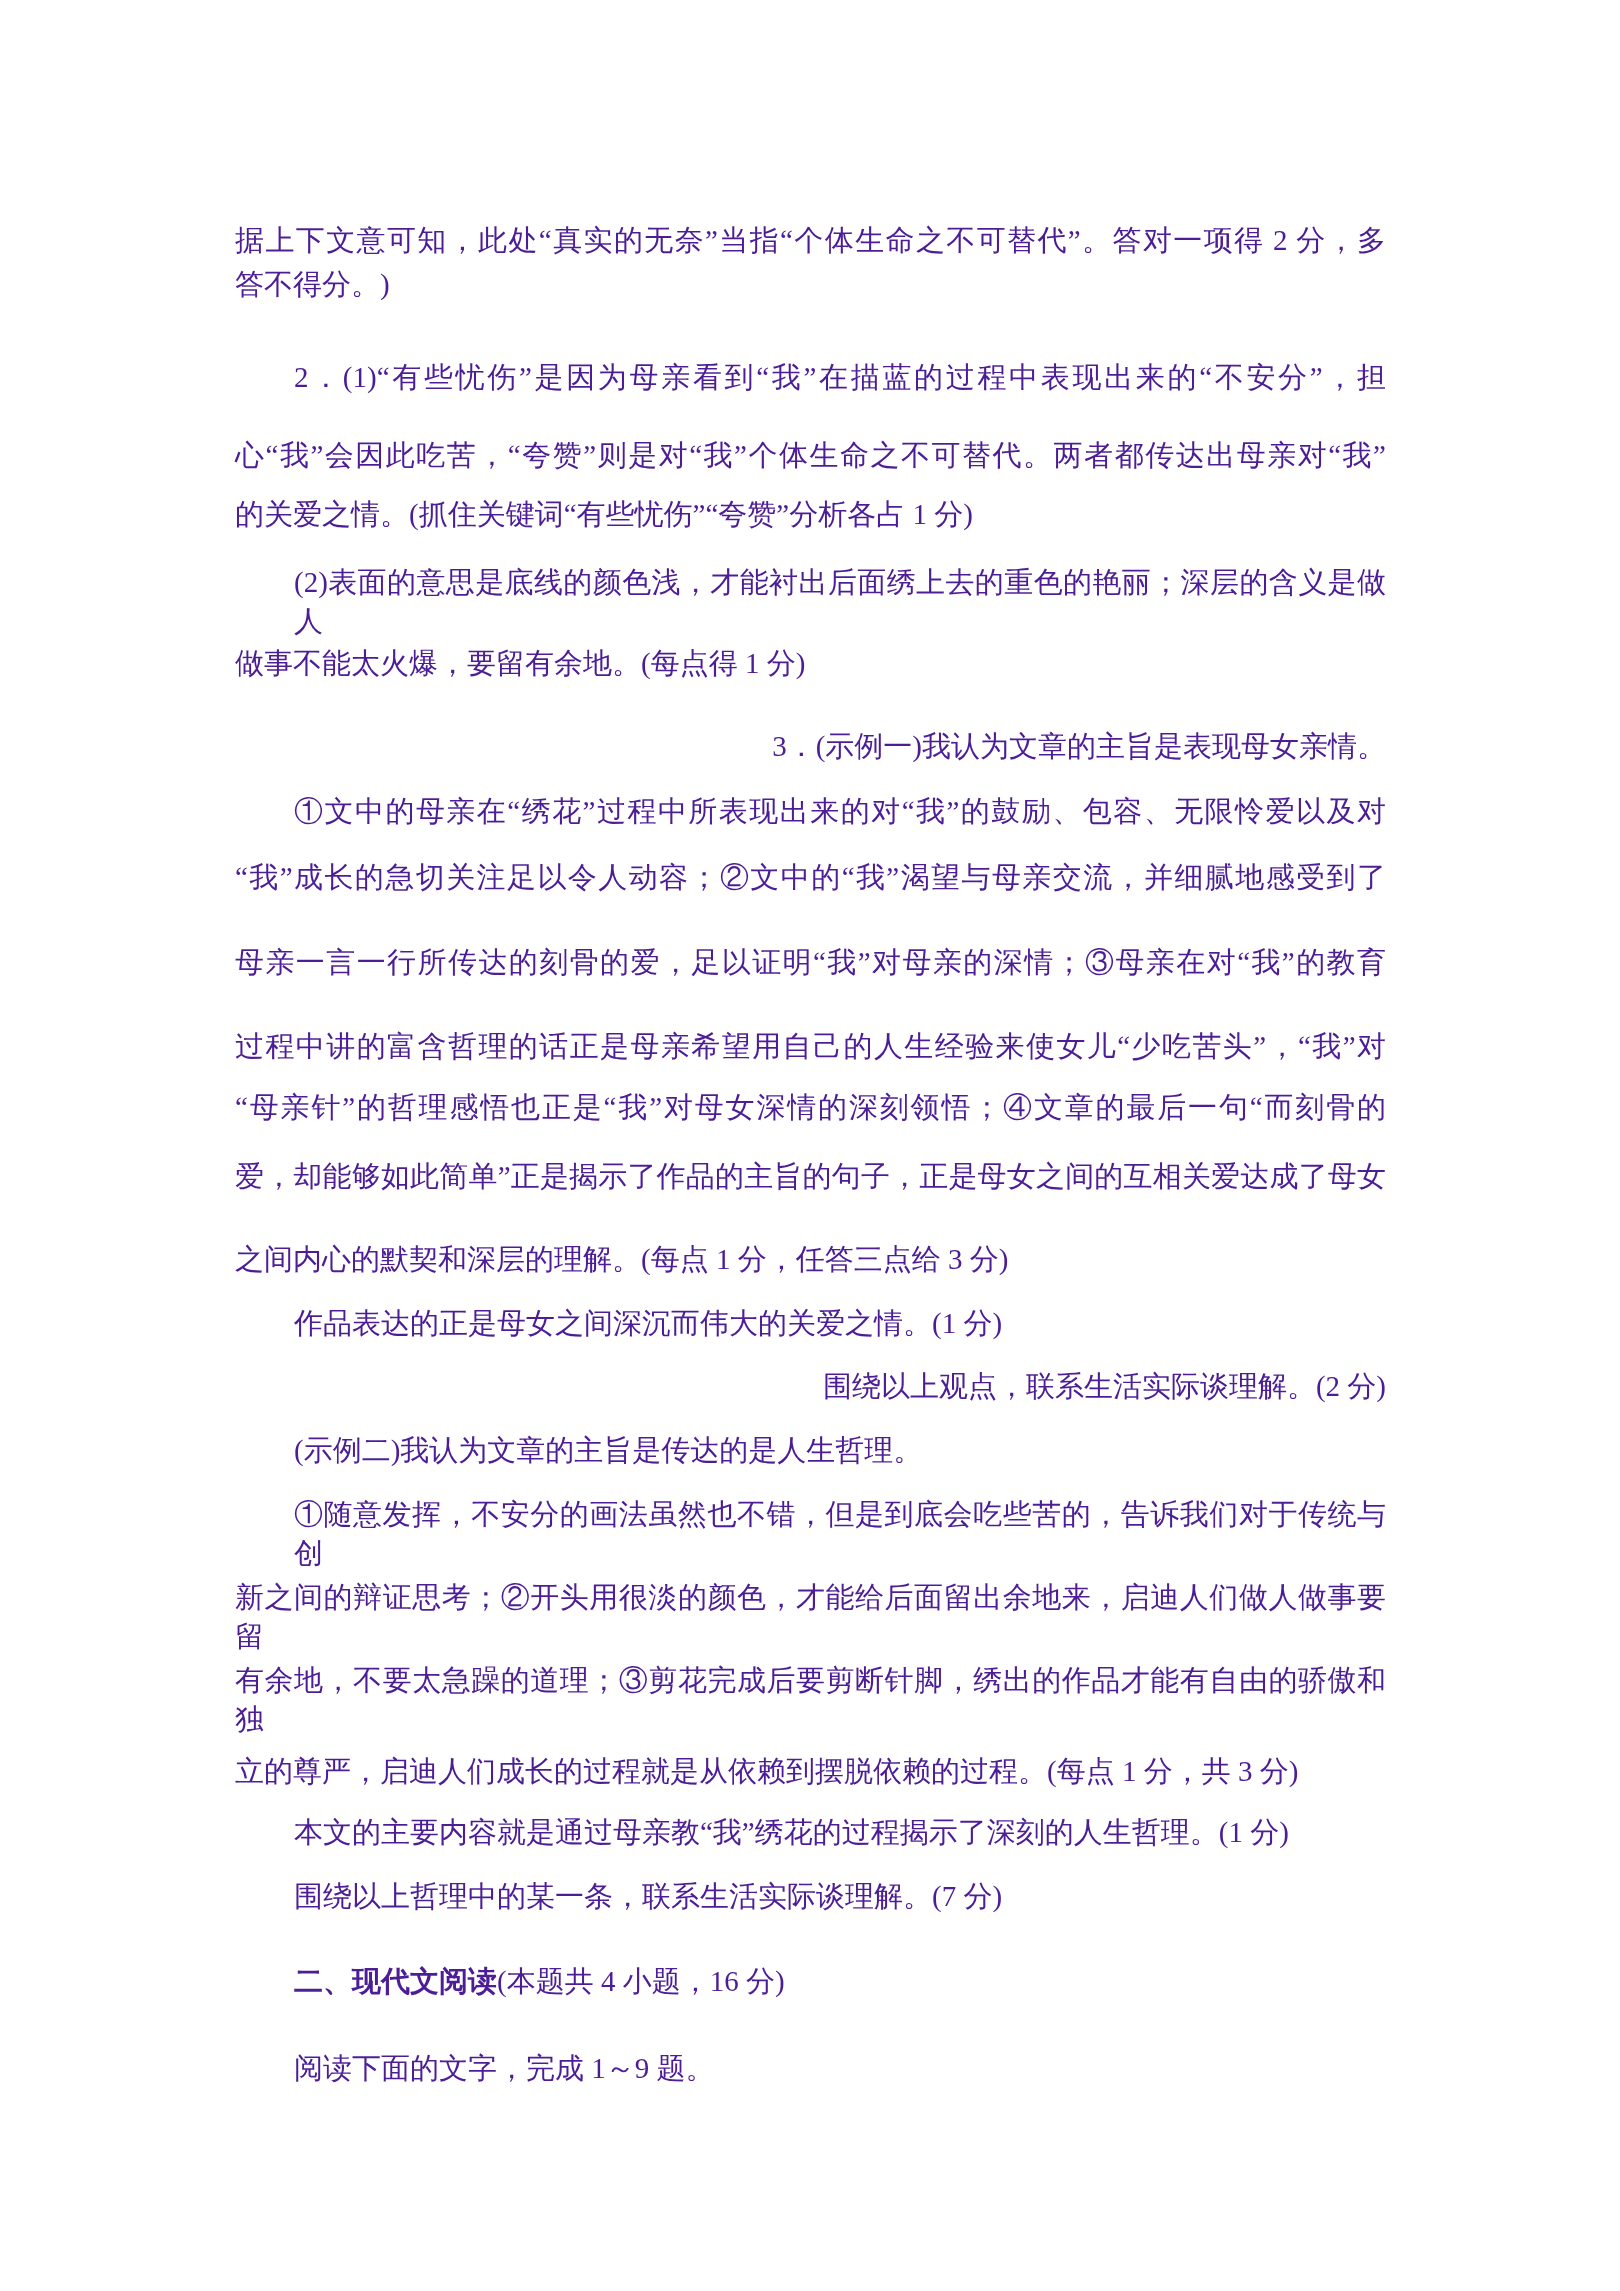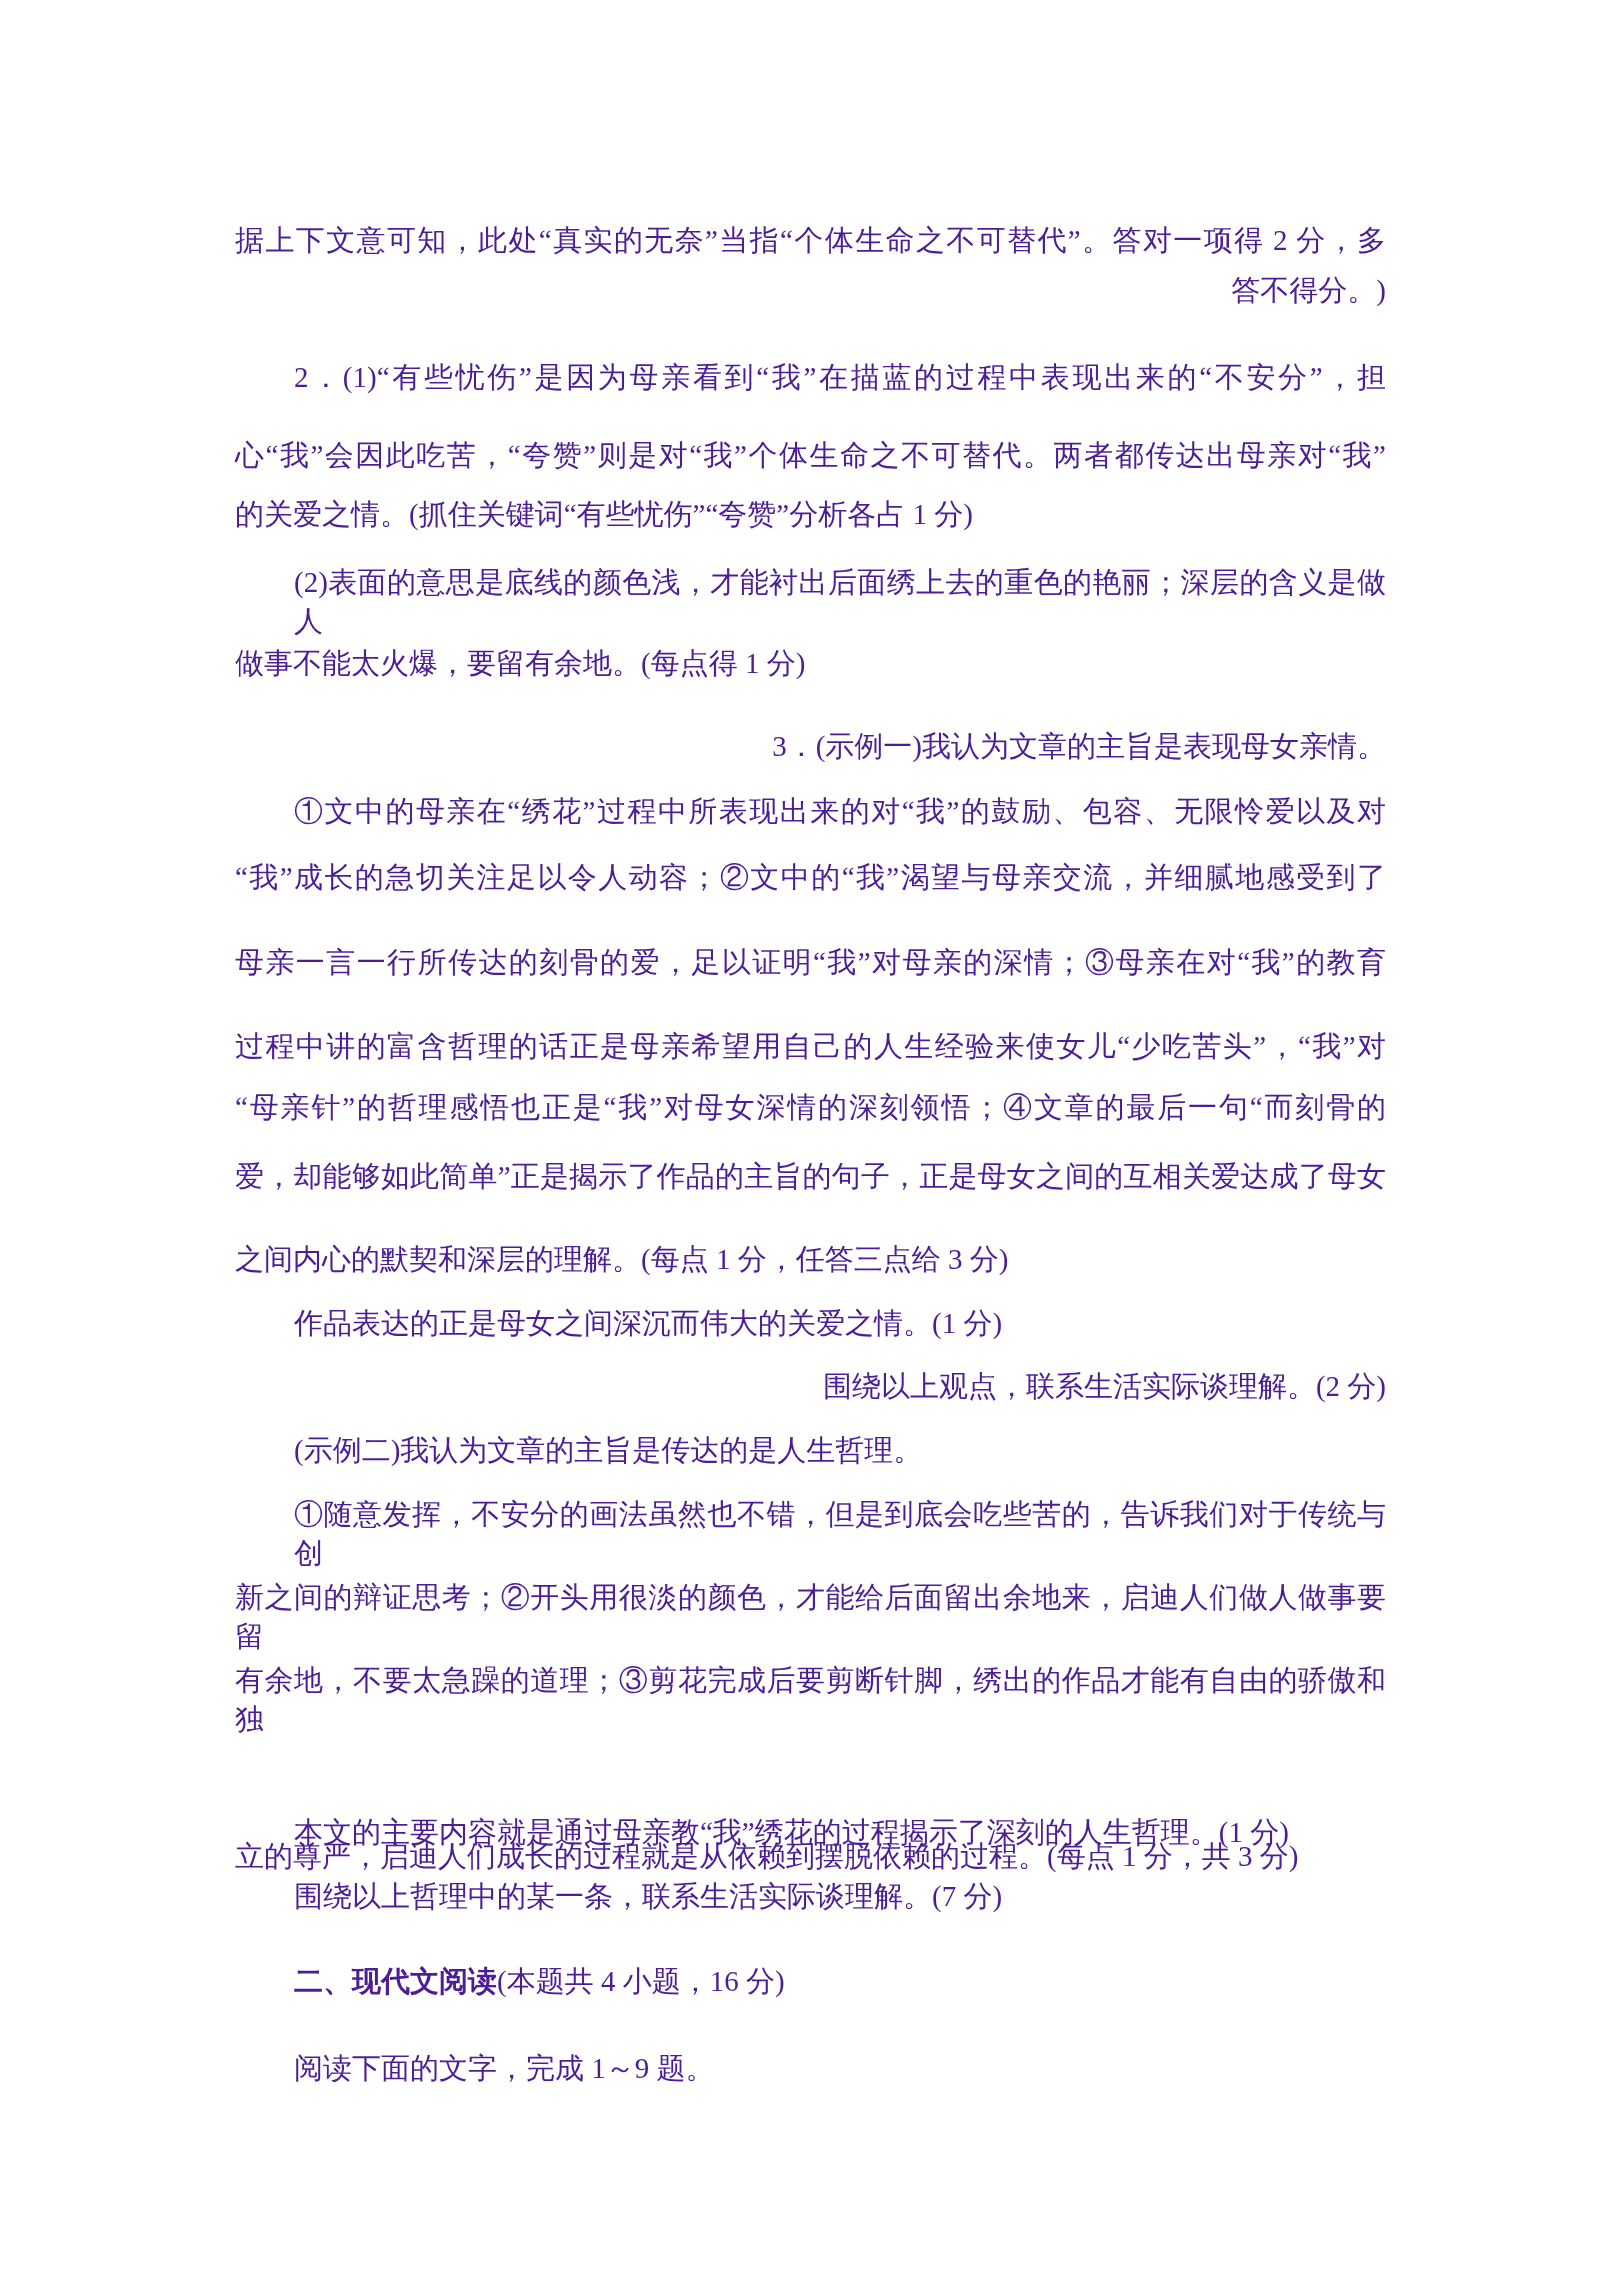--- a/index.html
+++ b/index.html
@@ -38,40 +38,40 @@
     font-weight: bold;
     font-family: "Liberation Sans", "DejaVu Sans", sans-serif;
   }
 </style>
 </head>
 <body>
 
 <div class="page">
   <div id="text-layer">
       <div class="line justify" style="top: 221px;"><span>据上下文意可知，此处“真实的无奈”当指“个体生命之不可替代”。答对一项得 2 分，多</span></div>
-      <div class="line" style="top: 271px; text-align: right;"><span>答不得分。)</span></div>
+      <div class="line" style="top: 265px;"><span>答不得分。)</span></div>
       <div class="line justify indent" style="top: 358px;"><span>2．(1)“有些忧伤”是因为母亲看到“我”在描蓝的过程中表现出来的“不安分”，担</span></div>
       <div class="line justify" style="top: 436px;"><span>心“我”会因此吃苦，“夸赞”则是对“我”个体生命之不可替代。两者都传达出母亲对“我”</span></div>
       <div class="line" style="top: 495px;"><span>的关爱之情。(抓住关键词“有些忧伤”“夸赞”分析各占 1 分)</span></div>
       <div class="line justify indent" style="top: 563px;"><span>(2)表面的意思是底线的颜色浅，才能衬出后面绣上去的重色的艳丽；深层的含义是做人</span></div>
       <div class="line" style="top: 644px;"><span>做事不能太火爆，要留有余地。(每点得 1 分)</span></div>
       <div class="line indent" style="top: 727px; text-align: right;"><span>3．(示例一)我认为文章的主旨是表现母女亲情。</span></div>
       <div class="line justify indent" style="top: 792px;"><span>①文中的母亲在“绣花”过程中所表现出来的对“我”的鼓励、包容、无限怜爱以及对</span></div>
       <div class="line justify" style="top: 858px;"><span>“我”成长的急切关注足以令人动容；②文中的“我”渴望与母亲交流，并细腻地感受到了</span></div>
       <div class="line justify" style="top: 943px;"><span>母亲一言一行所传达的刻骨的爱，足以证明“我”对母亲的深情；③母亲在对“我”的教育</span></div>
       <div class="line justify" style="top: 1027px;"><span>过程中讲的富含哲理的话正是母亲希望用自己的人生经验来使女儿“少吃苦头”，“我”对</span></div>
       <div class="line justify" style="top: 1088px;"><span>“母亲针”的哲理感悟也正是“我”对母女深情的深刻领悟；④文章的最后一句“而刻骨的</span></div>
       <div class="line justify" style="top: 1157px;"><span>爱，却能够如此简单”正是揭示了作品的主旨的句子，正是母女之间的互相关爱达成了母女</span></div>
       <div class="line" style="top: 1240px;"><span>之间内心的默契和深层的理解。(每点 1 分，任答三点给 3 分)</span></div>
       <div class="line indent" style="top: 1304px;"><span>作品表达的正是母女之间深沉而伟大的关爱之情。(1 分)</span></div>
       <div class="line indent" style="top: 1367px; text-align: right;"><span>围绕以上观点，联系生活实际谈理解。(2 分)</span></div>
       <div class="line indent" style="top: 1431px;"><span>(示例二)我认为文章的主旨是传达的是人生哲理。</span></div>
       <div class="line justify indent" style="top: 1495px;"><span>①随意发挥，不安分的画法虽然也不错，但是到底会吃些苦的，告诉我们对于传统与创</span></div>
       <div class="line justify" style="top: 1578px;"><span>新之间的辩证思考；②开头用很淡的颜色，才能给后面留出余地来，启迪人们做人做事要留</span></div>
       <div class="line justify" style="top: 1661px;"><span>有余地，不要太急躁的道理；③剪花完成后要剪断针脚，绣出的作品才能有自由的骄傲和独</span></div>
-      <div class="line" style="top: 1837px;"><span>立的尊严，启迪人们成长的过程就是从依赖到摆脱依赖的过程。(每点 1 分，共 3 分)</span></div>
+      <div class="line" style="top: 1752px;"><span>立的尊严，启迪人们成长的过程就是从依赖到摆脱依赖的过程。(每点 1 分，共 3 分)</span></div>
       <div class="line indent" style="top: 1813px;"><span>本文的主要内容就是通过母亲教“我”绣花的过程揭示了深刻的人生哲理。(1 分)</span></div>
       <div class="line indent" style="top: 1877px;"><span>围绕以上哲理中的某一条，联系生活实际谈理解。(7 分)</span></div>
       <div class="line indent" style="top: 1962px;"><span class="b">二、现代文阅读</span><span>(本题共 4 小题，16 分)</span></div>
       <div class="line indent" style="top: 2049px;"><span>阅读下面的文字，完成 1～9 题。</span></div>
     </div>
 </div>
 
 
 </body></html>

